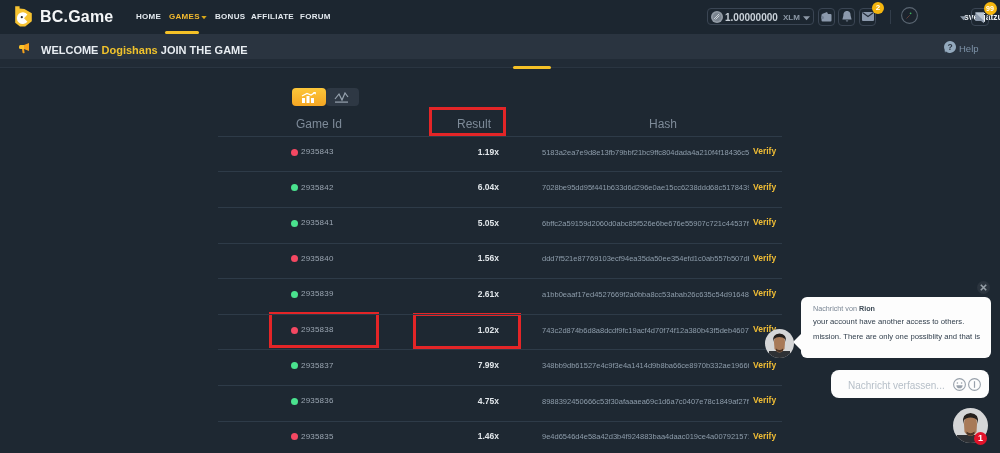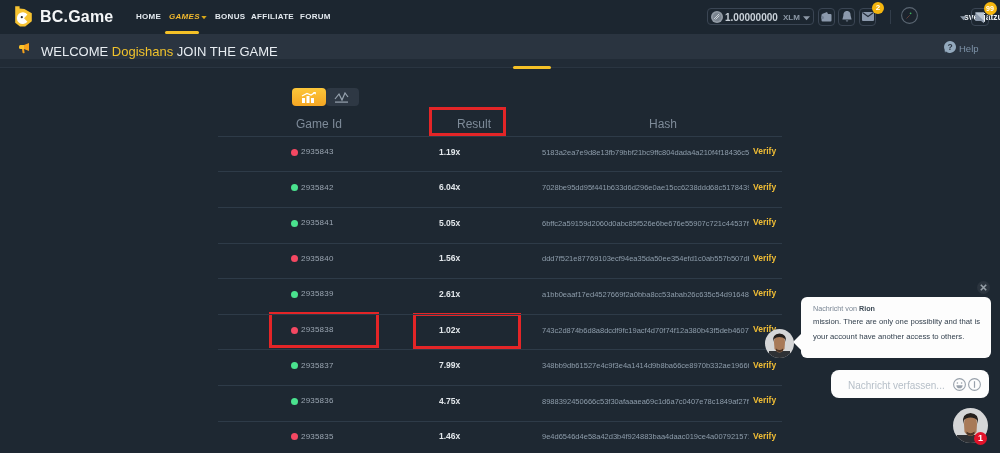--- a/index.html
+++ b/index.html
@@ -8,35 +8,35 @@
   .abs { position:absolute; }
 
   
   #header { position:absolute; left:0; top:0; width:1000px; height:34px; background:#1c2630; }
   #welcome { position:absolute; left:0; top:34px; width:1000px; height:25px; background:#2a3440; }
   #band { position:absolute; left:0; top:59px; width:1000px; height:9px; background:#212b36; border-bottom:1px solid #2a3541; }
   #content { position:absolute; left:0; top:69px; width:1000px; height:384px; background:#1e2832; }
 
   .logo-text { position:absolute; left:40px; top:8px; font-size:16px; font-weight:bold; color:#f4f6f8; letter-spacing:0.2px; }
   .nav { position:absolute; top:12px; font-size:8px; font-weight:bold; color:#e3e9ef; letter-spacing:0.3px; }
-  .nav.games { color:#f3ba2f;font-style:italic; }
+  .nav.games { color:#f3ba2f; }
   #games-underline { position:absolute; left:165px; top:31px; width:34px; height:3px; background:#f5c127; border-radius:2px; }
 
   .balance-box { position:absolute; left:707px; top:8px; width:107px; height:17px; border:1px solid #3a4553; border-radius:4px; }
 
   .sq { position:absolute; top:8px; width:17px; height:18px; border:1px solid #3a4553; border-radius:4px; }
 
   .badge { position:absolute; border-radius:50%; background:#f5b60e; color:#fff; font-weight:bold; text-align:center; }
 
   
   .sep { position:absolute; left:218px; width:564px; height:1px; background:#2e3b48; }
   .hdr-label { position:absolute; top:117px; font-size:12px; color:#7e8b99; }
   .dot { position:absolute; width:7px; height:7px; border-radius:50%; }
   .gid { position:absolute; font-size:8px; color:#9aa5b1; letter-spacing:0.2px; }
-  .res { position:absolute; width:60px; text-align:left; font-size:8.5px; font-weight:bold; color:#e2e7eb; }
+  .res { position:absolute; width:60px; text-align:right; font-size:8.5px; font-weight:bold; color:#e2e7eb; }
   .hash { position:absolute; left:542px; width:207px; font-size:7.5px; color:#8e9dab; white-space:nowrap; overflow:hidden; }
   .verify { position:absolute; left:753px; font-size:8.5px; font-weight:bold; color:#f0bd35; }
   .redbox { position:absolute; border:3px solid #e42527; }
 
   
   .card { position:absolute; left:801px; top:297px; width:190px; height:61px; background:#fdfdfd; border-radius:6px; }
   .card-tail { position:absolute; left:793px; top:333px; width:0; height:0; border-top:9px solid transparent; border-bottom:9px solid transparent; border-right:9px solid #fdfdfd; }
   .input-bar { position:absolute; left:831px; top:370px; width:158px; height:28px; background:#fdfdfd; border-radius:8px; }
 </style>
 </head>
@@ -111,21 +111,21 @@
   <path d="M0.3 0.4 H9 V9 Z" fill="#bac5d1"></path>
   <path d="M6.2 9 L9 9 L9 11.2 Z" fill="#9aa7b8"></path>
 </svg>
 <div class="badge" style="left:983.5px; top:1.5px; width:13px; height:13px; font-size:7px; line-height:13px;">99</div>
 
 <svg class="abs" style="left:19px; top:43px;" width="11" height="11" viewBox="0 0 11 11">
   <path d="M10 0 L10 8 L5 6 L5 2 Z" fill="#f6a21c"></path>
   <path d="M5 2 L5 6 L1.5 6 Q0 6 0 4.5 L0 3.5 Q0 2 1.5 2 Z" fill="#fcc32a"></path>
   <path d="M3 6 L5 6 L5.6 9.6 Q5.7 10.3 5 10.3 L4.2 10.3 Q3.6 10.3 3.5 9.6 Z" fill="#f6a21c"></path>
 </svg>
-<div style="position:absolute; left:41px; top:44px; font-size:13px; font-weight:normal; color:#e8edf2;">WELCOME <span style="color:#f0c22c;">Dogishans</span> JOIN THE GAME</div>
+<div style="position:absolute; left:41px; top:44px; font-size:11px; font-weight:bold; color:#e8edf2;">WELCOME <span style="color:#f0c22c;">Dogishans</span> JOIN THE GAME</div>
 
 <svg class="abs" style="left:944px; top:41px;" width="12" height="12" viewBox="0 0 12 12">
   <path d="M6 0 A6 6 0 1 1 1.8 10.3 L1 11.8 L0.6 8.5 A6 6 0 0 1 6 0 Z" fill="#93a9bd"></path>
   <text x="6" y="8.8" font-size="8.5" font-weight="bold" fill="#2b3542" text-anchor="middle">?</text>
 </svg>
 <div style="position:absolute; left:959px; top:43px; font-size:9.5px; color:#7e93a8;">Help</div>
 
 <div style="position:absolute; left:513px; top:66px; width:38px; height:3px; background:#f5c127; border-radius:2px;"></div>
 
 <div style="position:absolute; left:292px; top:88px; width:34px; height:18px; background:linear-gradient(180deg,#fdc73a,#f5a623); border-radius:4px;"></div>
@@ -209,22 +209,22 @@
 
 <svg class="abs" style="left:977px; top:281px;" width="13" height="13" viewBox="0 0 13 13">
   <circle cx="6.5" cy="6.5" r="6.5" fill="#2b343e"></circle>
   <path d="M3.8 3.8 L9.2 9.2 M9.2 3.8 L3.8 9.2" stroke="#97a0a8" stroke-width="1.6"></path>
 </svg>
 
 <div class="card"></div>
 <div class="card-tail"></div>
 <div style="position:absolute; left:813px; top:304px; font-size:7.2px; color:#7a8694;">Nachricht von <b style="color:#3d4a56;">Rion</b></div>
 <div style="position:absolute; left:813px; top:316.5px; width:167px; font-size:7.7px; color:#33404e;">
+    <div style="height:15px; white-space:nowrap;">your account have another access to others.</div>
     <div style="height:15px; white-space:nowrap; text-align:justify; text-align-last:justify;">mission. There are only one possiblity and that is</div>
-    <div style="height:15px; white-space:nowrap;">your account have another access to others.</div>
   </div>
 
 <svg class="abs" style="left:765px; top:329px;" width="29" height="29" viewBox="0 0 29 29">
   <defs>
       <clipPath id="c1">
         <circle cx="14.5" cy="14.5" r="14.5"></circle>
       </clipPath>
     </defs>
   <g clip-path="url(#c1)">
     <rect width="29" height="29" fill="#d5d6d7"></rect>

